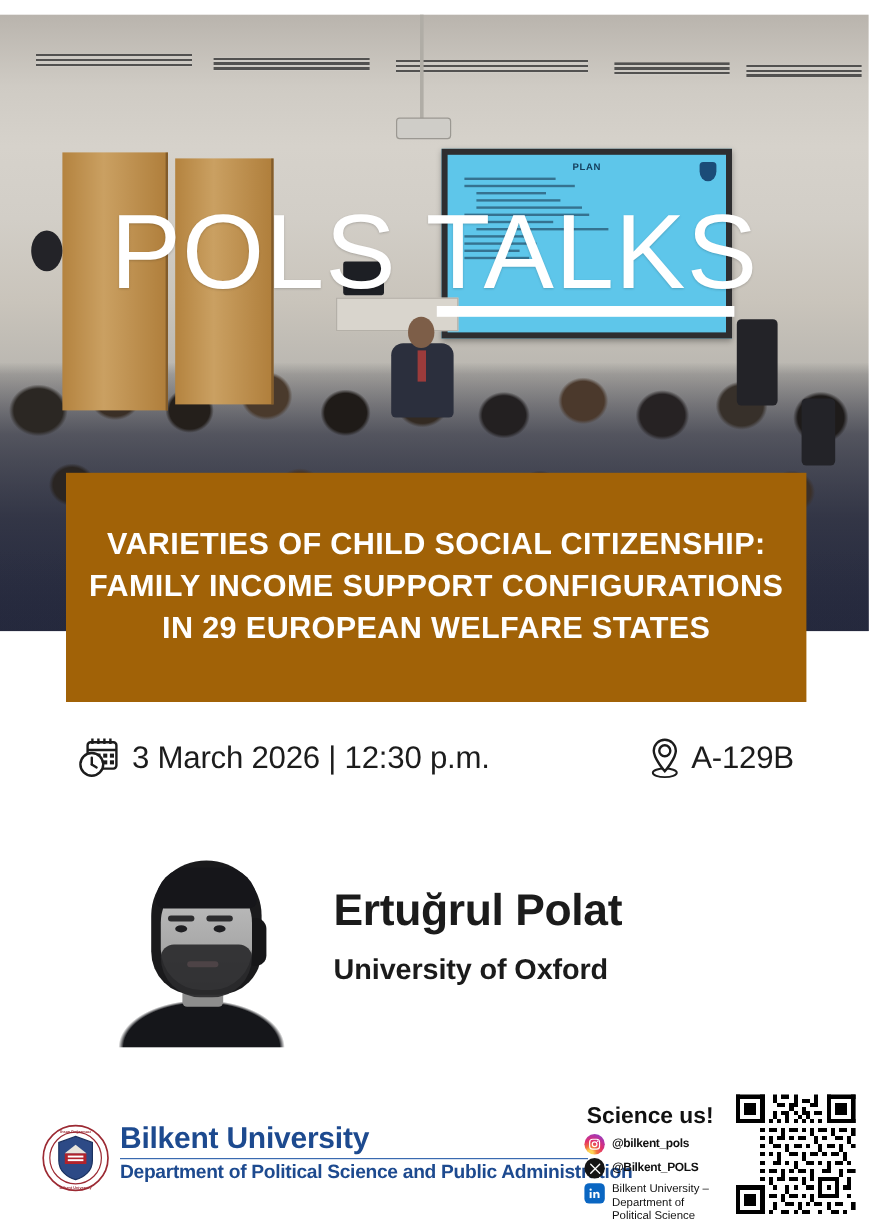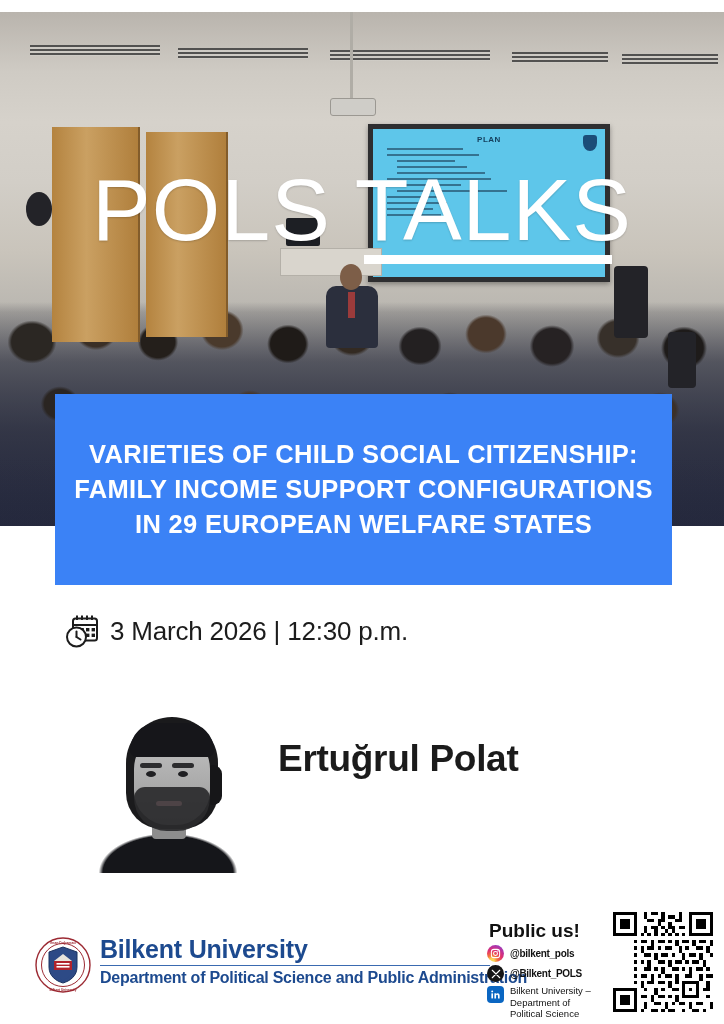--- a/index.html
+++ b/index.html
@@ -188,21 +188,21 @@
     width: 248px; height: 9px;
     background: #ffffff;
     z-index: 6;
   }
 
   
   .title-banner {
     position: absolute;
     left: 55px; top: 394px;
     width: 617px; height: 191px;
-    background: #3b82f6;
+    background: #a16207;
     z-index: 7;
     display: flex;
     align-items: center;
     justify-content: center;
     box-sizing: border-box;
     padding: 0 12px;
   }
   .title-banner-text {
     color: #ffffff;
     font-family: "Liberation Sans", sans-serif;
@@ -499,40 +499,51 @@
           <circle cx="14.5" cy="27" r="9.5" fill="#ffffff" stroke="#1c1c1c" stroke-width="2"></circle>
           <g stroke="#1c1c1c" stroke-width="2" stroke-linecap="round">
             <line x1="14.5" y1="27" x2="14.5" y2="21.5"></line>
             <line x1="14.5" y1="27" x2="18.5" y2="29.5"></line>
           </g>
         </svg>
       </span>
       <span class="meta-text">3 March 2026 | 12:30 p.m.</span>
     </div>
 
+    <div class="meta-loc">
+      <span>
+        <svg class="icon-svg" width="36" height="40" viewBox="0 0 36 40" aria-hidden="true">
+          <ellipse cx="18" cy="33" rx="10" ry="3.6" fill="none" stroke="#1c1c1c" stroke-width="1.6"></ellipse>
+          <path d="M18 5.5c-5.1 0-9.2 4.1-9.2 9.2 0 6.6 9.2 17 9.2 17s9.2-10.4 9.2-17c0-5.1-4.1-9.2-9.2-9.2z" fill="#ffffff" stroke="#1c1c1c" stroke-width="2"></path>
+          <circle cx="18" cy="14.6" r="4.6" fill="none" stroke="#1c1c1c" stroke-width="2"></circle>
+        </svg>
+      </span>
+      <span class="meta-text">A-129B</span>
+    </div>
   </div>
 
   <div class="speaker">
     <div class="speaker-photo">
       <div class="portrait">
         <div class="p-shoulders"></div>
         <div class="p-neck"></div>
         <div class="p-hairback"></div>
         <div class="p-ponytail"></div>
         <div class="p-face"></div>
         <div class="p-hairtop"></div>
         <div class="p-brow l"></div>
         <div class="p-brow r"></div>
         <div class="p-eye l"></div>
         <div class="p-eye r"></div>
         <div class="p-beard"></div>
         <div class="p-mouth"></div>
       </div>
     </div>
     <div class="speaker-name">Ertuğrul Polat</div>
+    <div class="speaker-affil">University of Oxford</div>
   </div>
 
   <div class="footer">
 
     <div class="bilkent-block">
       <div class="bilkent-seal">
         <svg width="58" height="58" viewBox="0 0 58 58" aria-hidden="true">
           <circle cx="29" cy="29" r="27" fill="#ffffff" stroke="#9c2a33" stroke-width="1.4"></circle>
           <circle cx="29" cy="29" r="21.5" fill="#ffffff" stroke="#9c2a33" stroke-width="1"></circle>
           <path d="M29 11 L43 16 V31 C43 40 36 45 29 47 C22 45 15 40 15 31 V16 Z" fill="#2d4a86" stroke="#1b3260" stroke-width="1"></path>
@@ -548,21 +559,21 @@
         </svg>
       </div>
       <div class="bilkent-texts">
         <div class="bilkent-name">Bilkent University</div>
         <div class="bilkent-rule"></div>
         <div class="bilkent-dept">Department of Political Science and Public Administration</div>
       </div>
     </div>
 
     <div class="social">
-      <div class="follow-us">Public us!</div>
+      <div class="follow-us">Science us!</div>
 
       <div class="social-row">
         <span class="social-badge badge-ig">
           <svg width="11" height="11" viewBox="0 0 24 24" aria-hidden="true">
             <rect x="3" y="3" width="18" height="18" rx="5.4" fill="none" stroke="#ffffff" stroke-width="2.2"></rect>
             <circle cx="12" cy="12" r="4.3" fill="none" stroke="#ffffff" stroke-width="2.2"></circle>
             <circle cx="17.4" cy="6.6" r="1.5" fill="#ffffff"></circle>
           </svg>
         </span>
         <span class="social-handle">@bilkent_pols</span>

